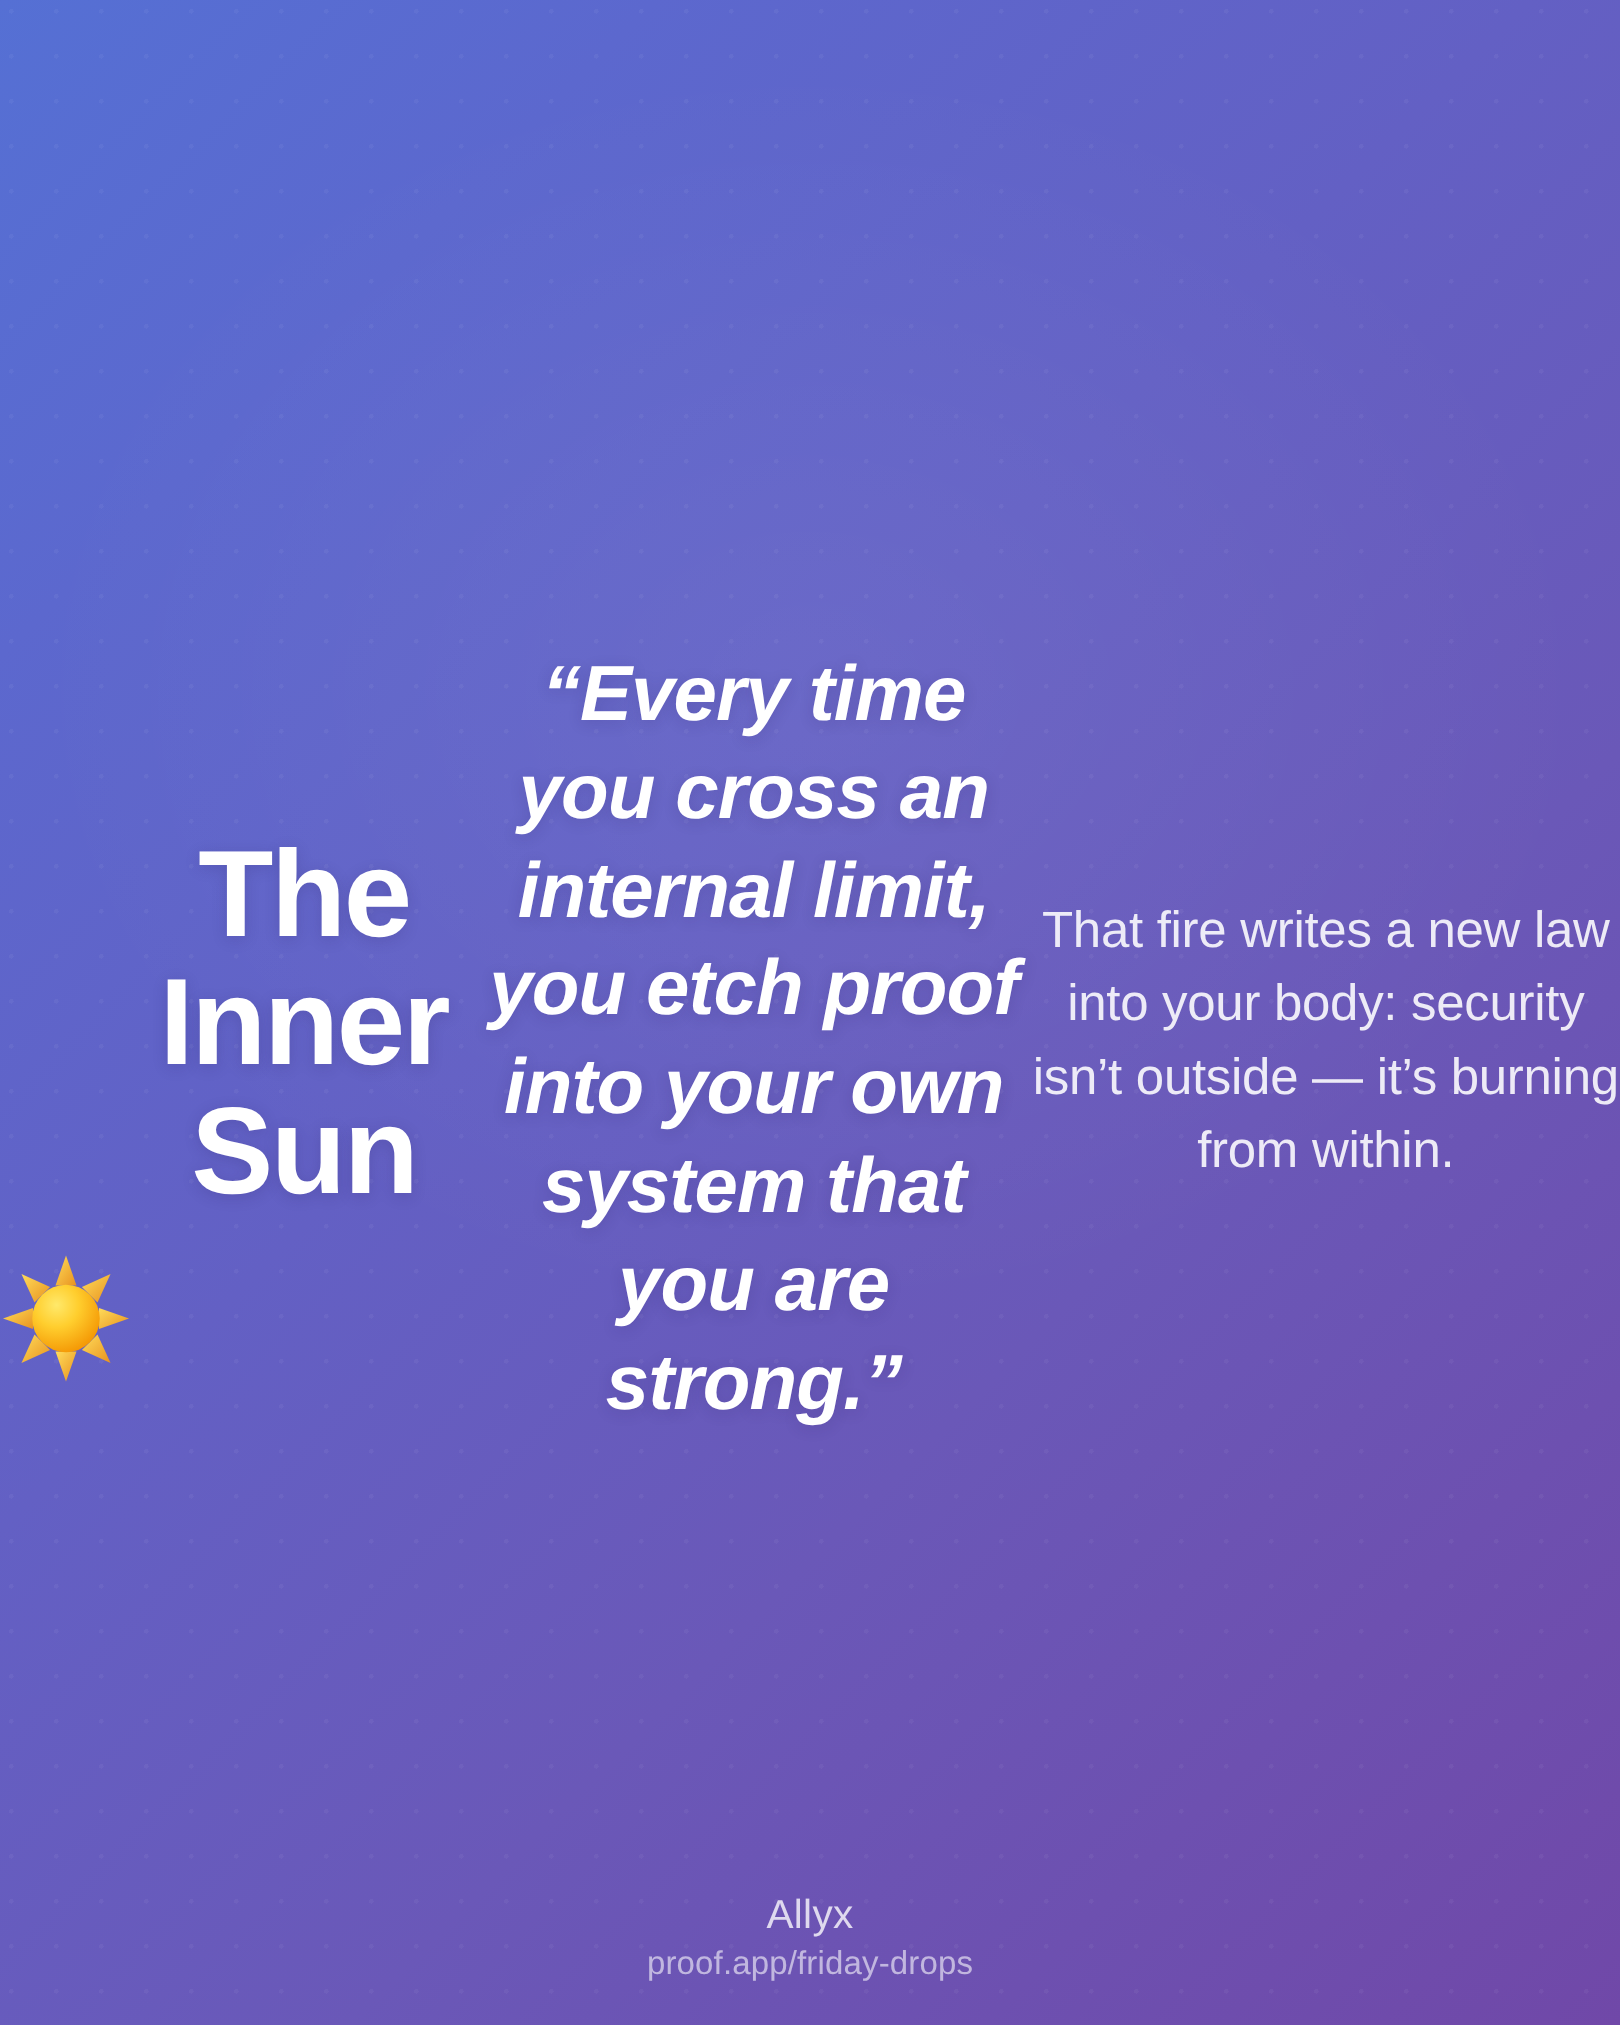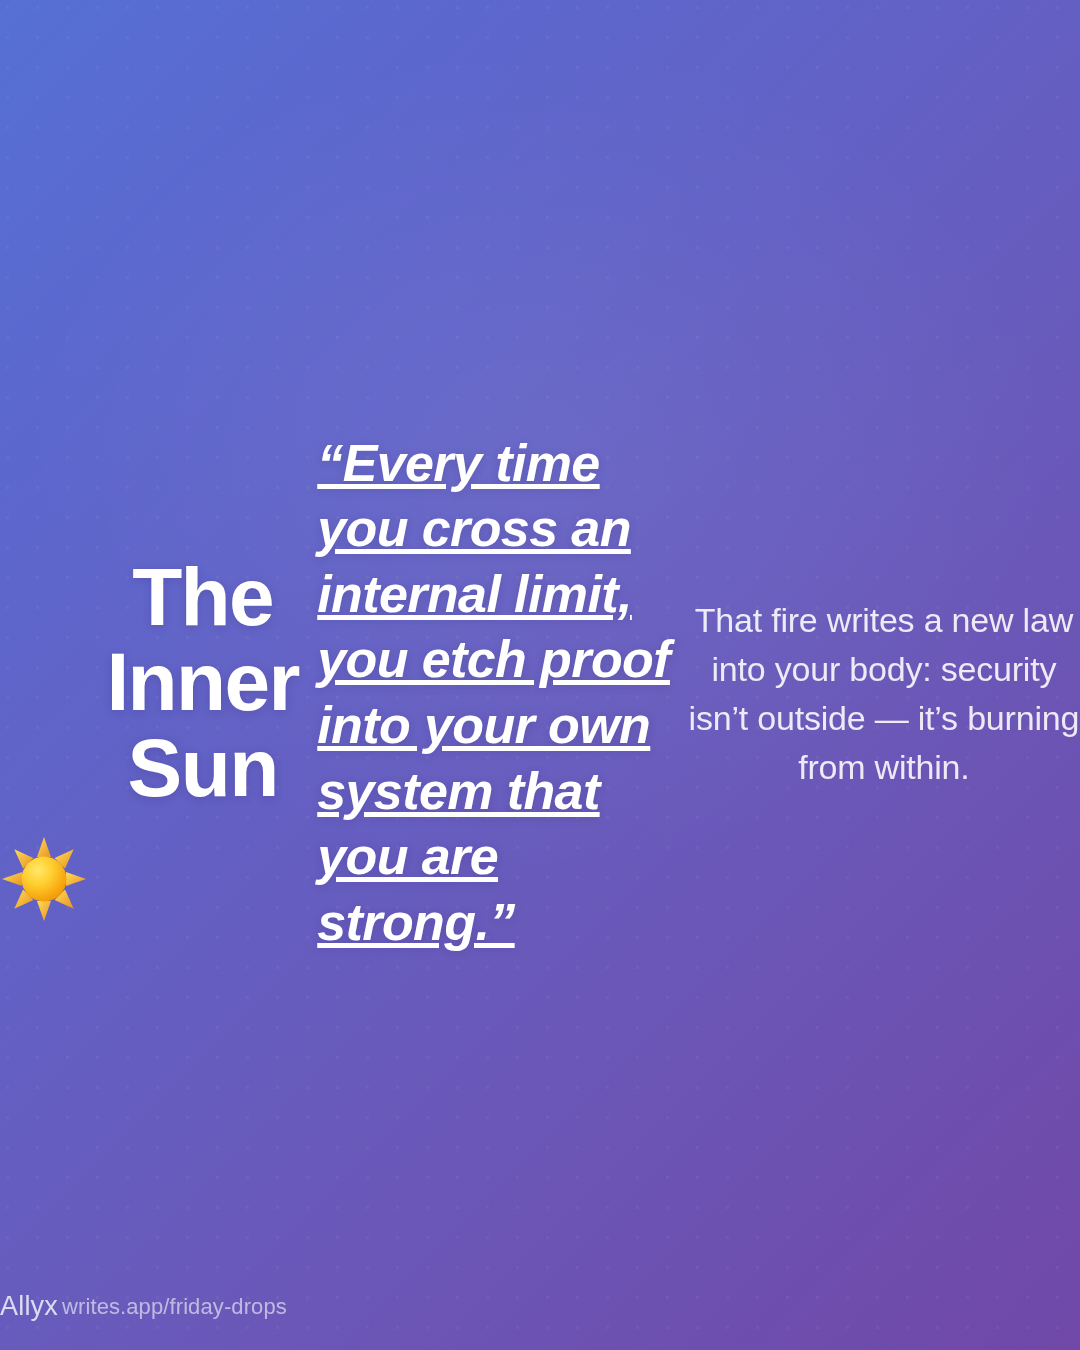--- a/index.html
+++ b/index.html
@@ -80,24 +80,23 @@
 
   
   .quote {
     margin-top: 36px;
     width: 850px;
     font-size: 52px;
     font-weight: 700;
     font-style: italic;
     line-height: 1.26;
     color: #FFFFFF;
-    text-align: left;
+    text-align: center;
     letter-spacing: -0.6px;
     text-shadow: 0 2px 10px rgba(40,25,90,0.16);
-    text-decoration: underline;
   }
 
   
   .subtitle {
     margin-top: 38px;
     width: 900px;
     font-size: 34px;
     font-weight: 400;
     line-height: 1.44;
     color: rgba(255,255,255,0.88);
@@ -105,21 +104,21 @@
     letter-spacing: -0.2px;
   }
 
   
   .footer {
     position: absolute;
     left: 0;
     right: 0;
     bottom: 28px;
     display: flex;
-    flex-direction: row;
+    flex-direction: column;
     align-items: center;
     gap: 4px;
   }
   .brand {
     font-size: 27px;
     font-weight: 400;
     color: rgba(255,255,255,0.78);
     letter-spacing: 0.2px;
   }
   .brand-url {
@@ -167,14 +166,14 @@
   <h1 class="title">The Inner Sun</h1>
 
   <blockquote class="quote">“Every time you cross an internal limit, you etch proof into your own system that you are strong.”</blockquote>
 
   <p class="subtitle">That fire writes a new law into your body: security isn’t outside — it’s burning from within.</p>
 
 </div>
 
 <div class="footer">
   <div class="brand">Allyx</div>
-  <div class="brand-url">writes.app/friday-drops</div>
+  <div class="brand-url">proof.app/friday-drops</div>
 </div>
 
 </body></html>

